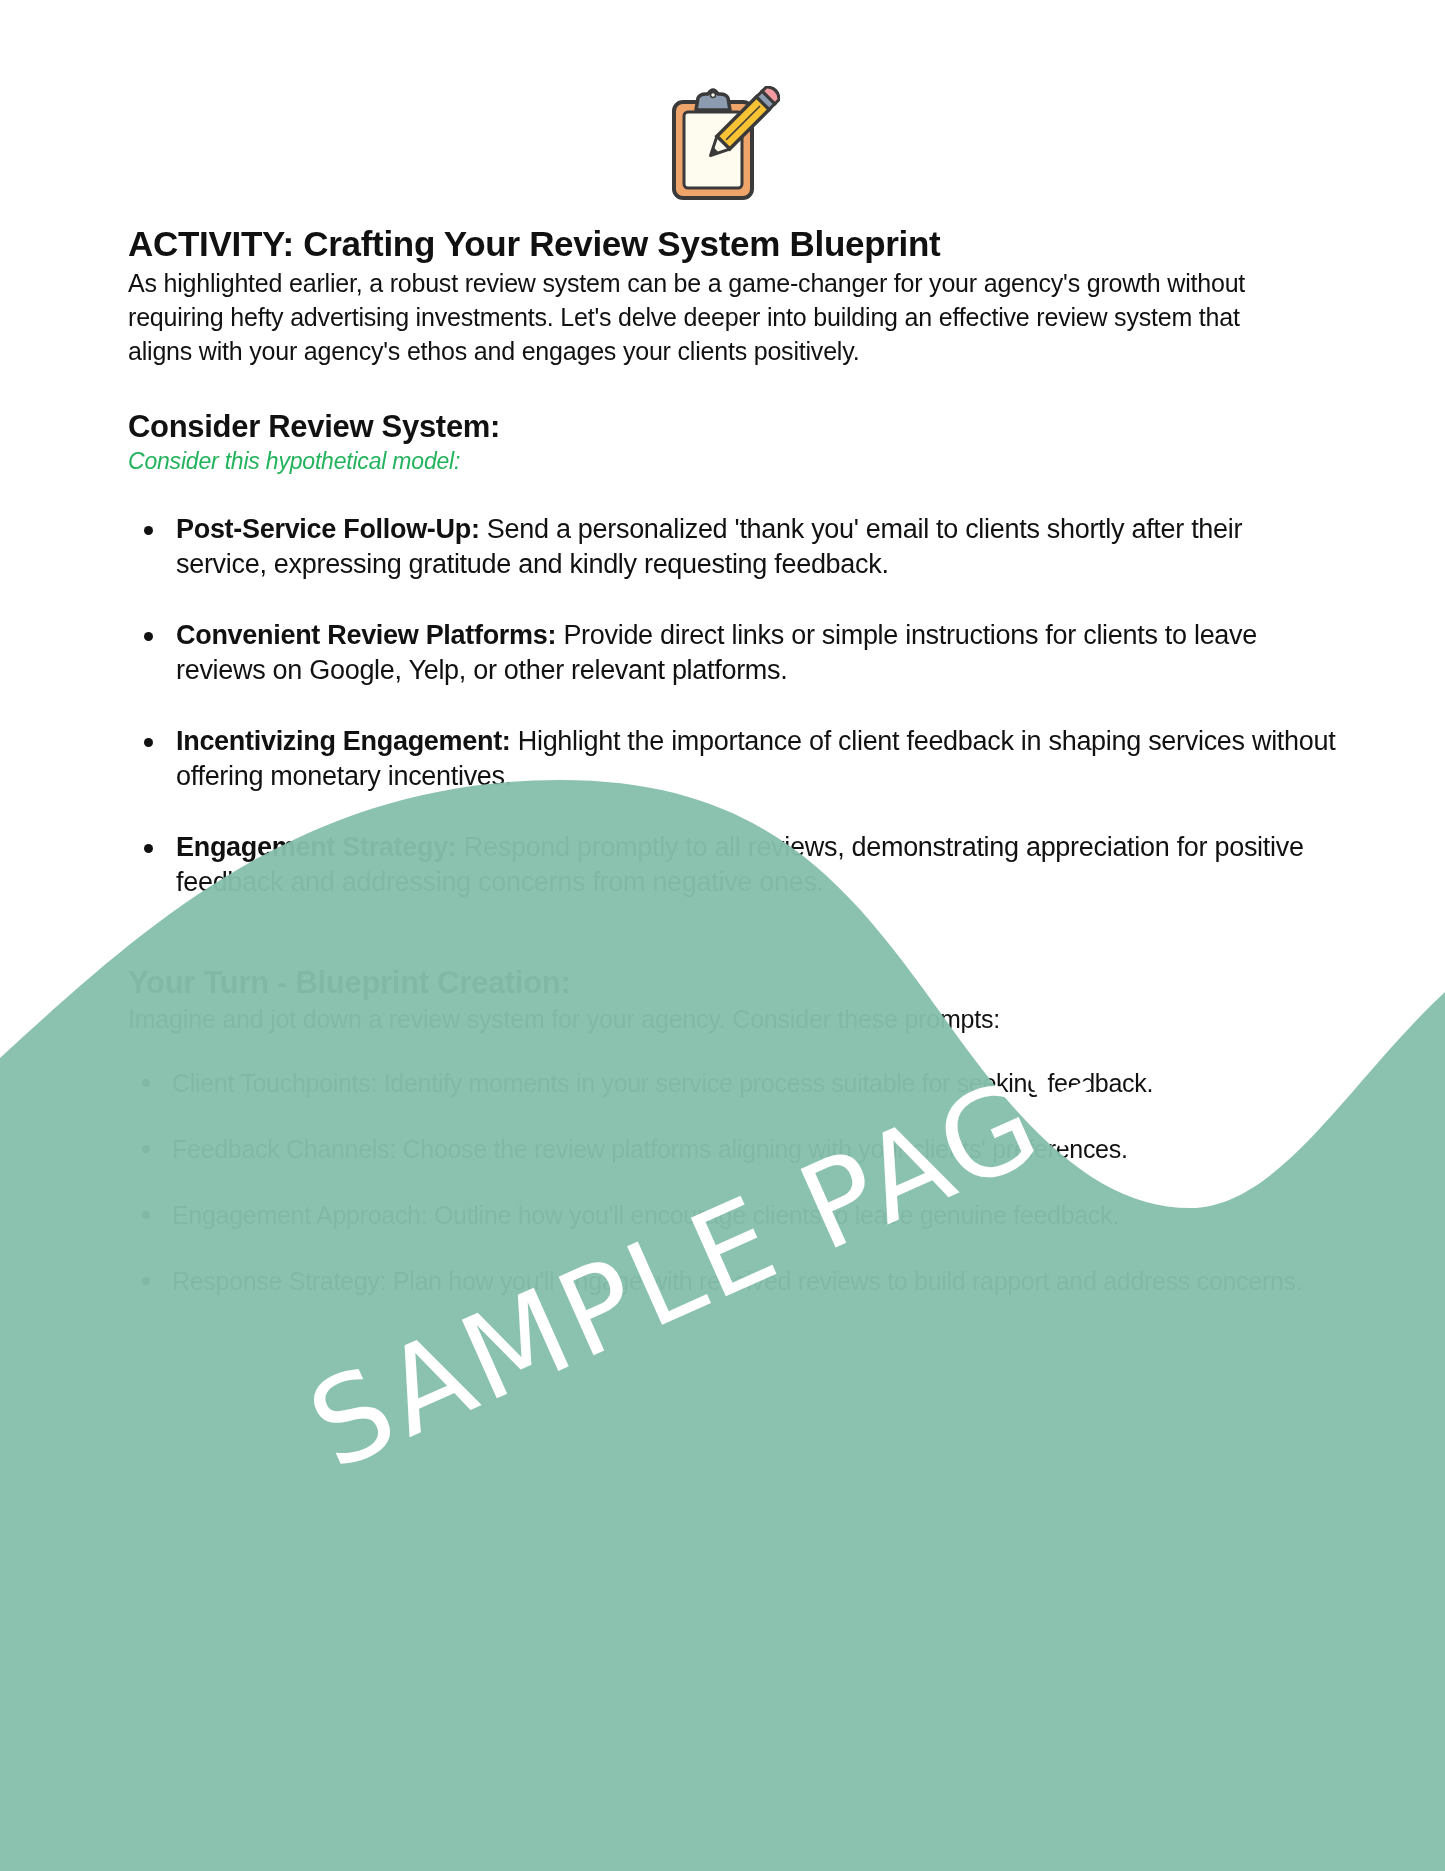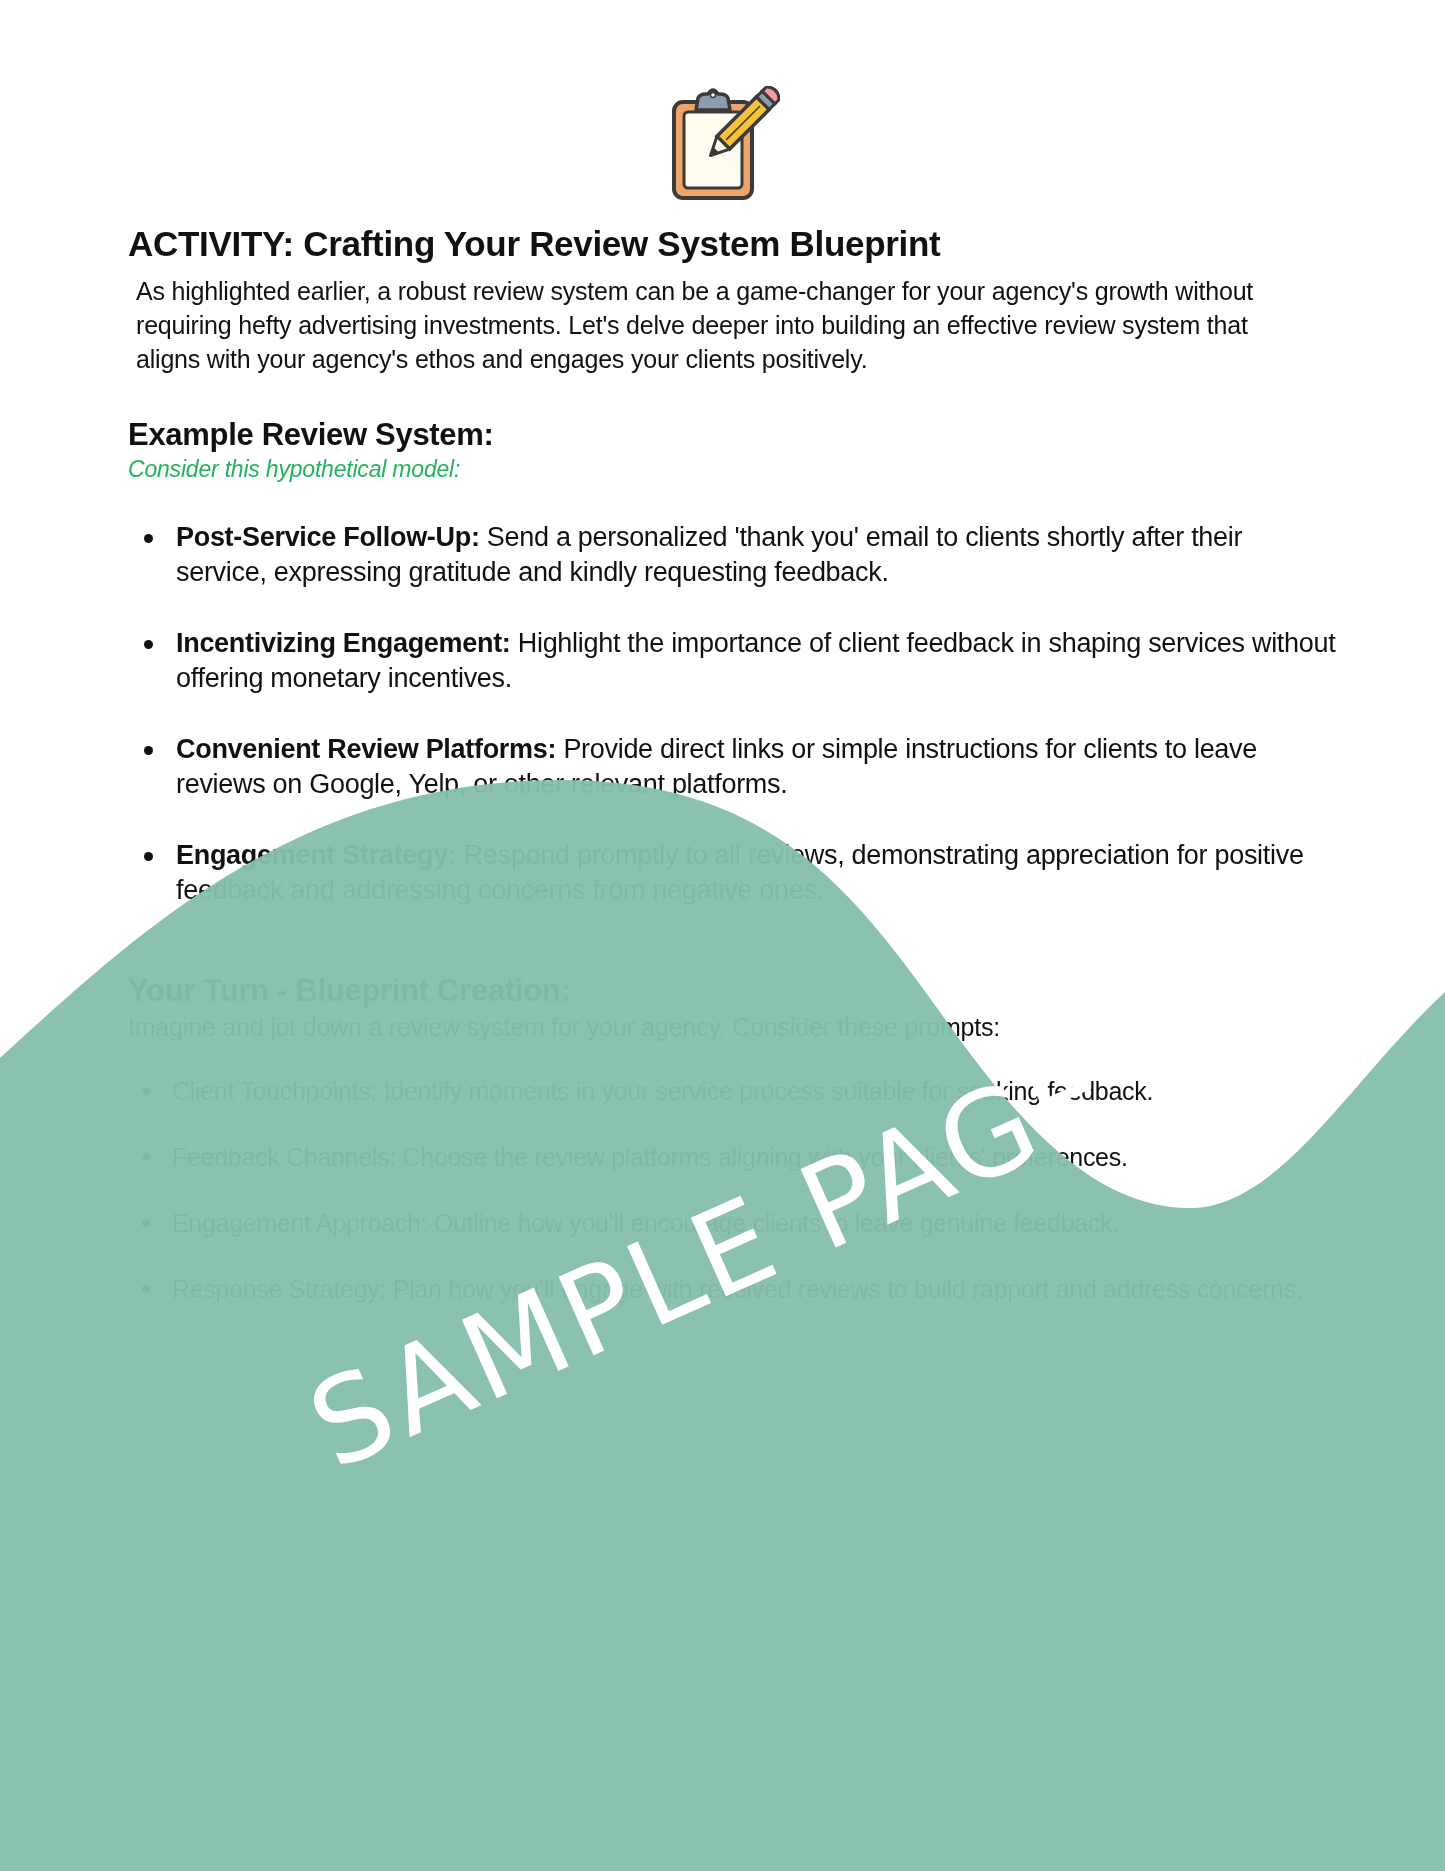--- a/index.html
+++ b/index.html
@@ -8,21 +8,21 @@
     background: #ffffff;
     font-family: "Liberation Sans", "DejaVu Sans", sans-serif;
     color: #111111;
   }
   .page { position: absolute; left: 0; top: 0; width: 1445px; height: 1518px; }
   .icon-wrap { position: absolute; left: 670px; top: 86px; width: 110px; height: 116px; }
   .content { position: absolute; left: 128px; top: 222px; width: 1200px; }
   h1.activity-title {
     margin: 0; font-size: 35px; font-weight: 700; letter-spacing: -0.3px; line-height: 44px;
   }
-  p.intro { margin: 8px; font-size: 25px; line-height: 34px; width: 1180px; letter-spacing: -0.2px; }
+  p.intro { margin: 0; font-size: 25px; line-height: 34px; width: 1180px; letter-spacing: -0.2px; }
   h2.section-title { margin: 40px 0 0 0; font-size: 31px; font-weight: 700; line-height: 38px; letter-spacing: -0.3px; }
   .subtitle { font-size: 23px; font-weight: 400; font-style: italic; color: #22B35C; line-height: 30px; letter-spacing: -0.2px; }
   ul.bullets { list-style: none; margin: 36px 0 0 0; padding: 0; }
   ul.bullets li { position: relative; padding-left: 48px; font-size: 27px; line-height: 35px; margin-bottom: 36px; width: 1160px; letter-spacing: -0.3px; }
   ul.bullets li .dot { position: absolute; left: 16px; top: 14px; width: 9px; height: 9px; border-radius: 50%; background: #111; }
   ul.bullets li b { font-weight: 700; }
   h2.turn-title { margin: 64px 0 0 0; font-size: 31px; font-weight: 700; line-height: 38px; letter-spacing: -0.3px; }
   p.turn-intro { margin: 0; font-size: 25px; line-height: 34px; letter-spacing: -0.2px; }
   ul.prompts { list-style: none; margin: 30px 0 0 0; padding: 0; }
   ul.prompts li { position: relative; padding-left: 44px; font-size: 25px; line-height: 34px; margin-bottom: 32px; width: 1160px; letter-spacing: -0.3px; }
@@ -57,27 +57,27 @@
         <path d="M57 62 L66 80 L75 62 Z" fill="#FEFBEF" stroke="#3A3A3A" stroke-width="3" stroke-linejoin="round"></path>
         <path d="M62 72 L66 80 L70 72 Z" fill="#3A3A3A"></path>
       </g>
     </svg>
   </div>
 
   <div class="content">
     <h1 class="activity-title">ACTIVITY: Crafting Your Review System Blueprint</h1>
     <p class="intro">As highlighted earlier, a robust review system can be a game-changer for your agency's growth without requiring hefty advertising investments. Let's delve deeper into building an effective review system that aligns with your agency's ethos and engages your clients positively.</p>
 
-    <h2 class="section-title">Example Review System:</h2>
+    <h2 class="section-title">Consider Review System:</h2>
     <div class="subtitle">Consider this hypothetical model:</div>
 
     <ul class="bullets">
       <li><span class="dot"></span><b>Post-Service Follow-Up:</b><span> Send a personalized 'thank you' email to clients shortly after their service, expressing gratitude and kindly requesting feedback.</span></li>
+      <li><span class="dot"></span><b>Convenient Review Platforms:</b><span> Provide direct links or simple instructions for clients to leave reviews on Google, Yelp, or other relevant platforms.</span></li>
       <li><span class="dot"></span><b>Incentivizing Engagement:</b><span> Highlight the importance of client feedback in shaping services without offering monetary incentives.</span></li>
-      <li><span class="dot"></span><b>Convenient Review Platforms:</b><span> Provide direct links or simple instructions for clients to leave reviews on Google, Yelp, or other relevant platforms.</span></li>
       <li><span class="dot"></span><b>Engagement Strategy:</b><span> Respond promptly to all reviews, demonstrating appreciation for positive feedback and addressing concerns from negative ones.</span></li>
     </ul>
 
     <h2 class="turn-title">Your Turn - Blueprint Creation:</h2>
     <p class="turn-intro">Imagine and jot down a review system for your agency. Consider these prompts:</p>
 
     <ul class="prompts">
       <li><span class="dot"></span><span>Client Touchpoints: Identify moments in your service process suitable for seeking feedback.</span></li>
       <li><span class="dot"></span><span>Feedback Channels: Choose the review platforms aligning with your clients' preferences.</span></li>
       <li><span class="dot"></span><span>Engagement Approach: Outline how you'll encourage clients to leave genuine feedback.</span></li>

